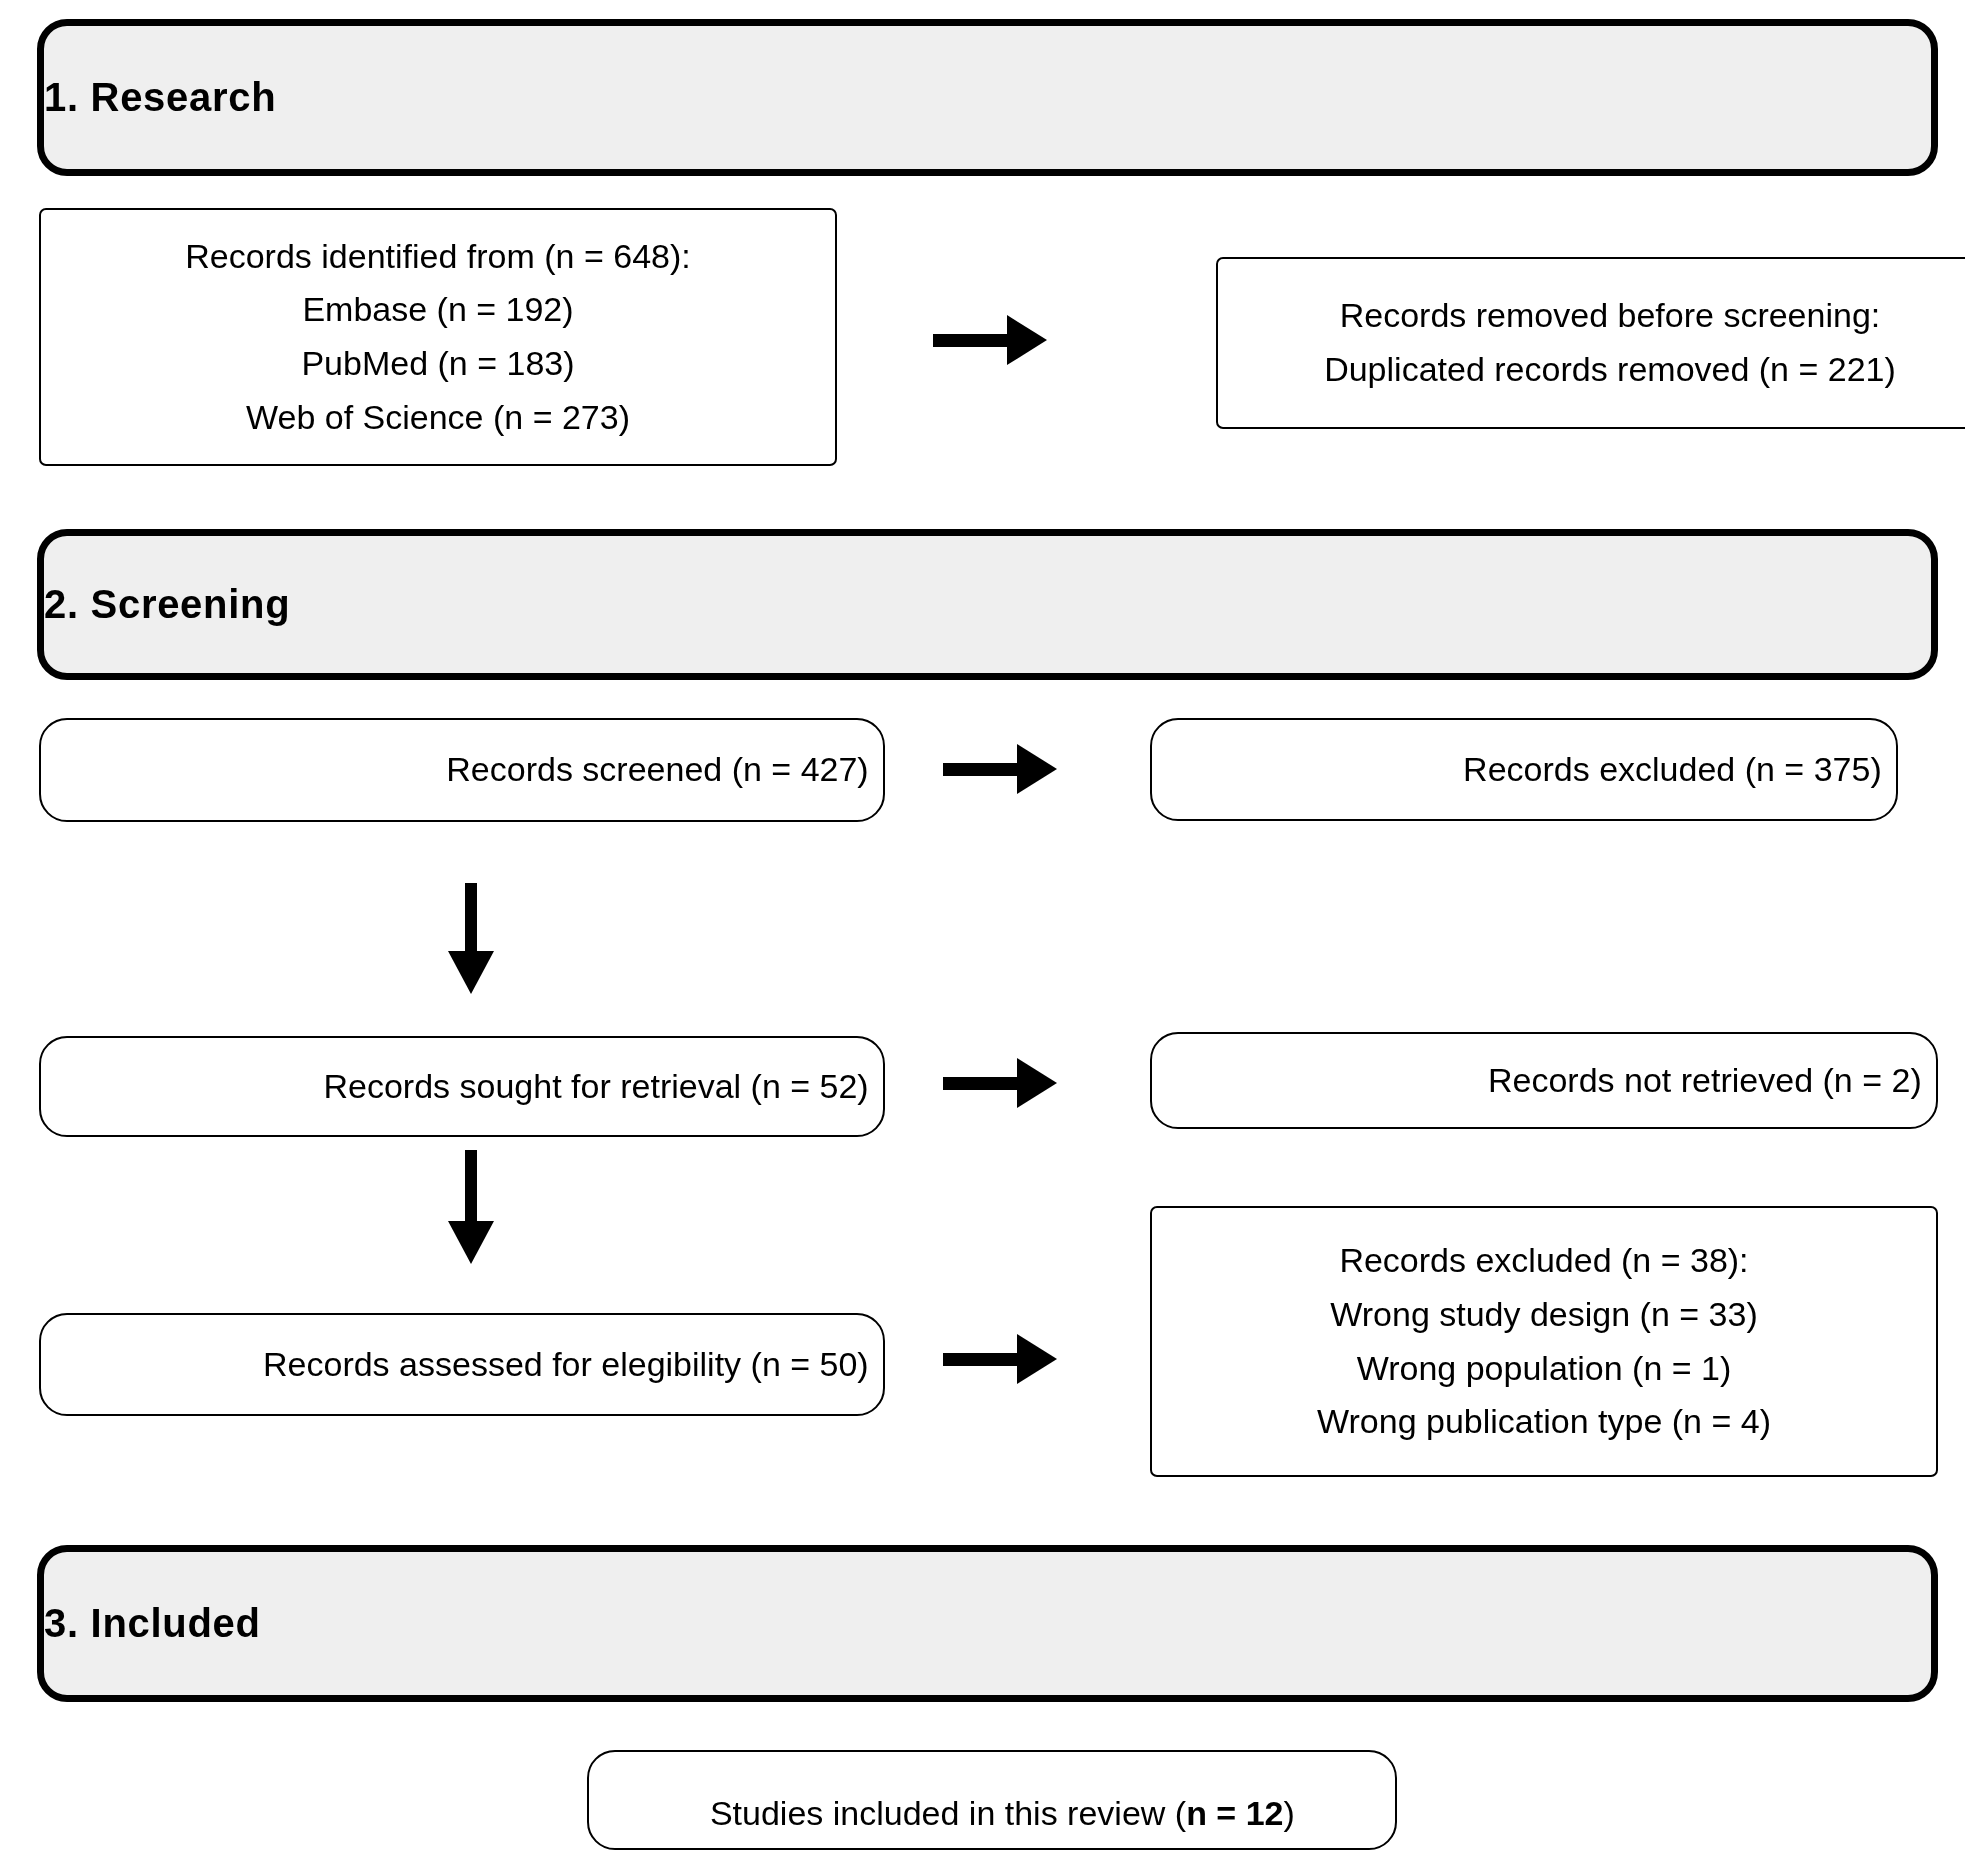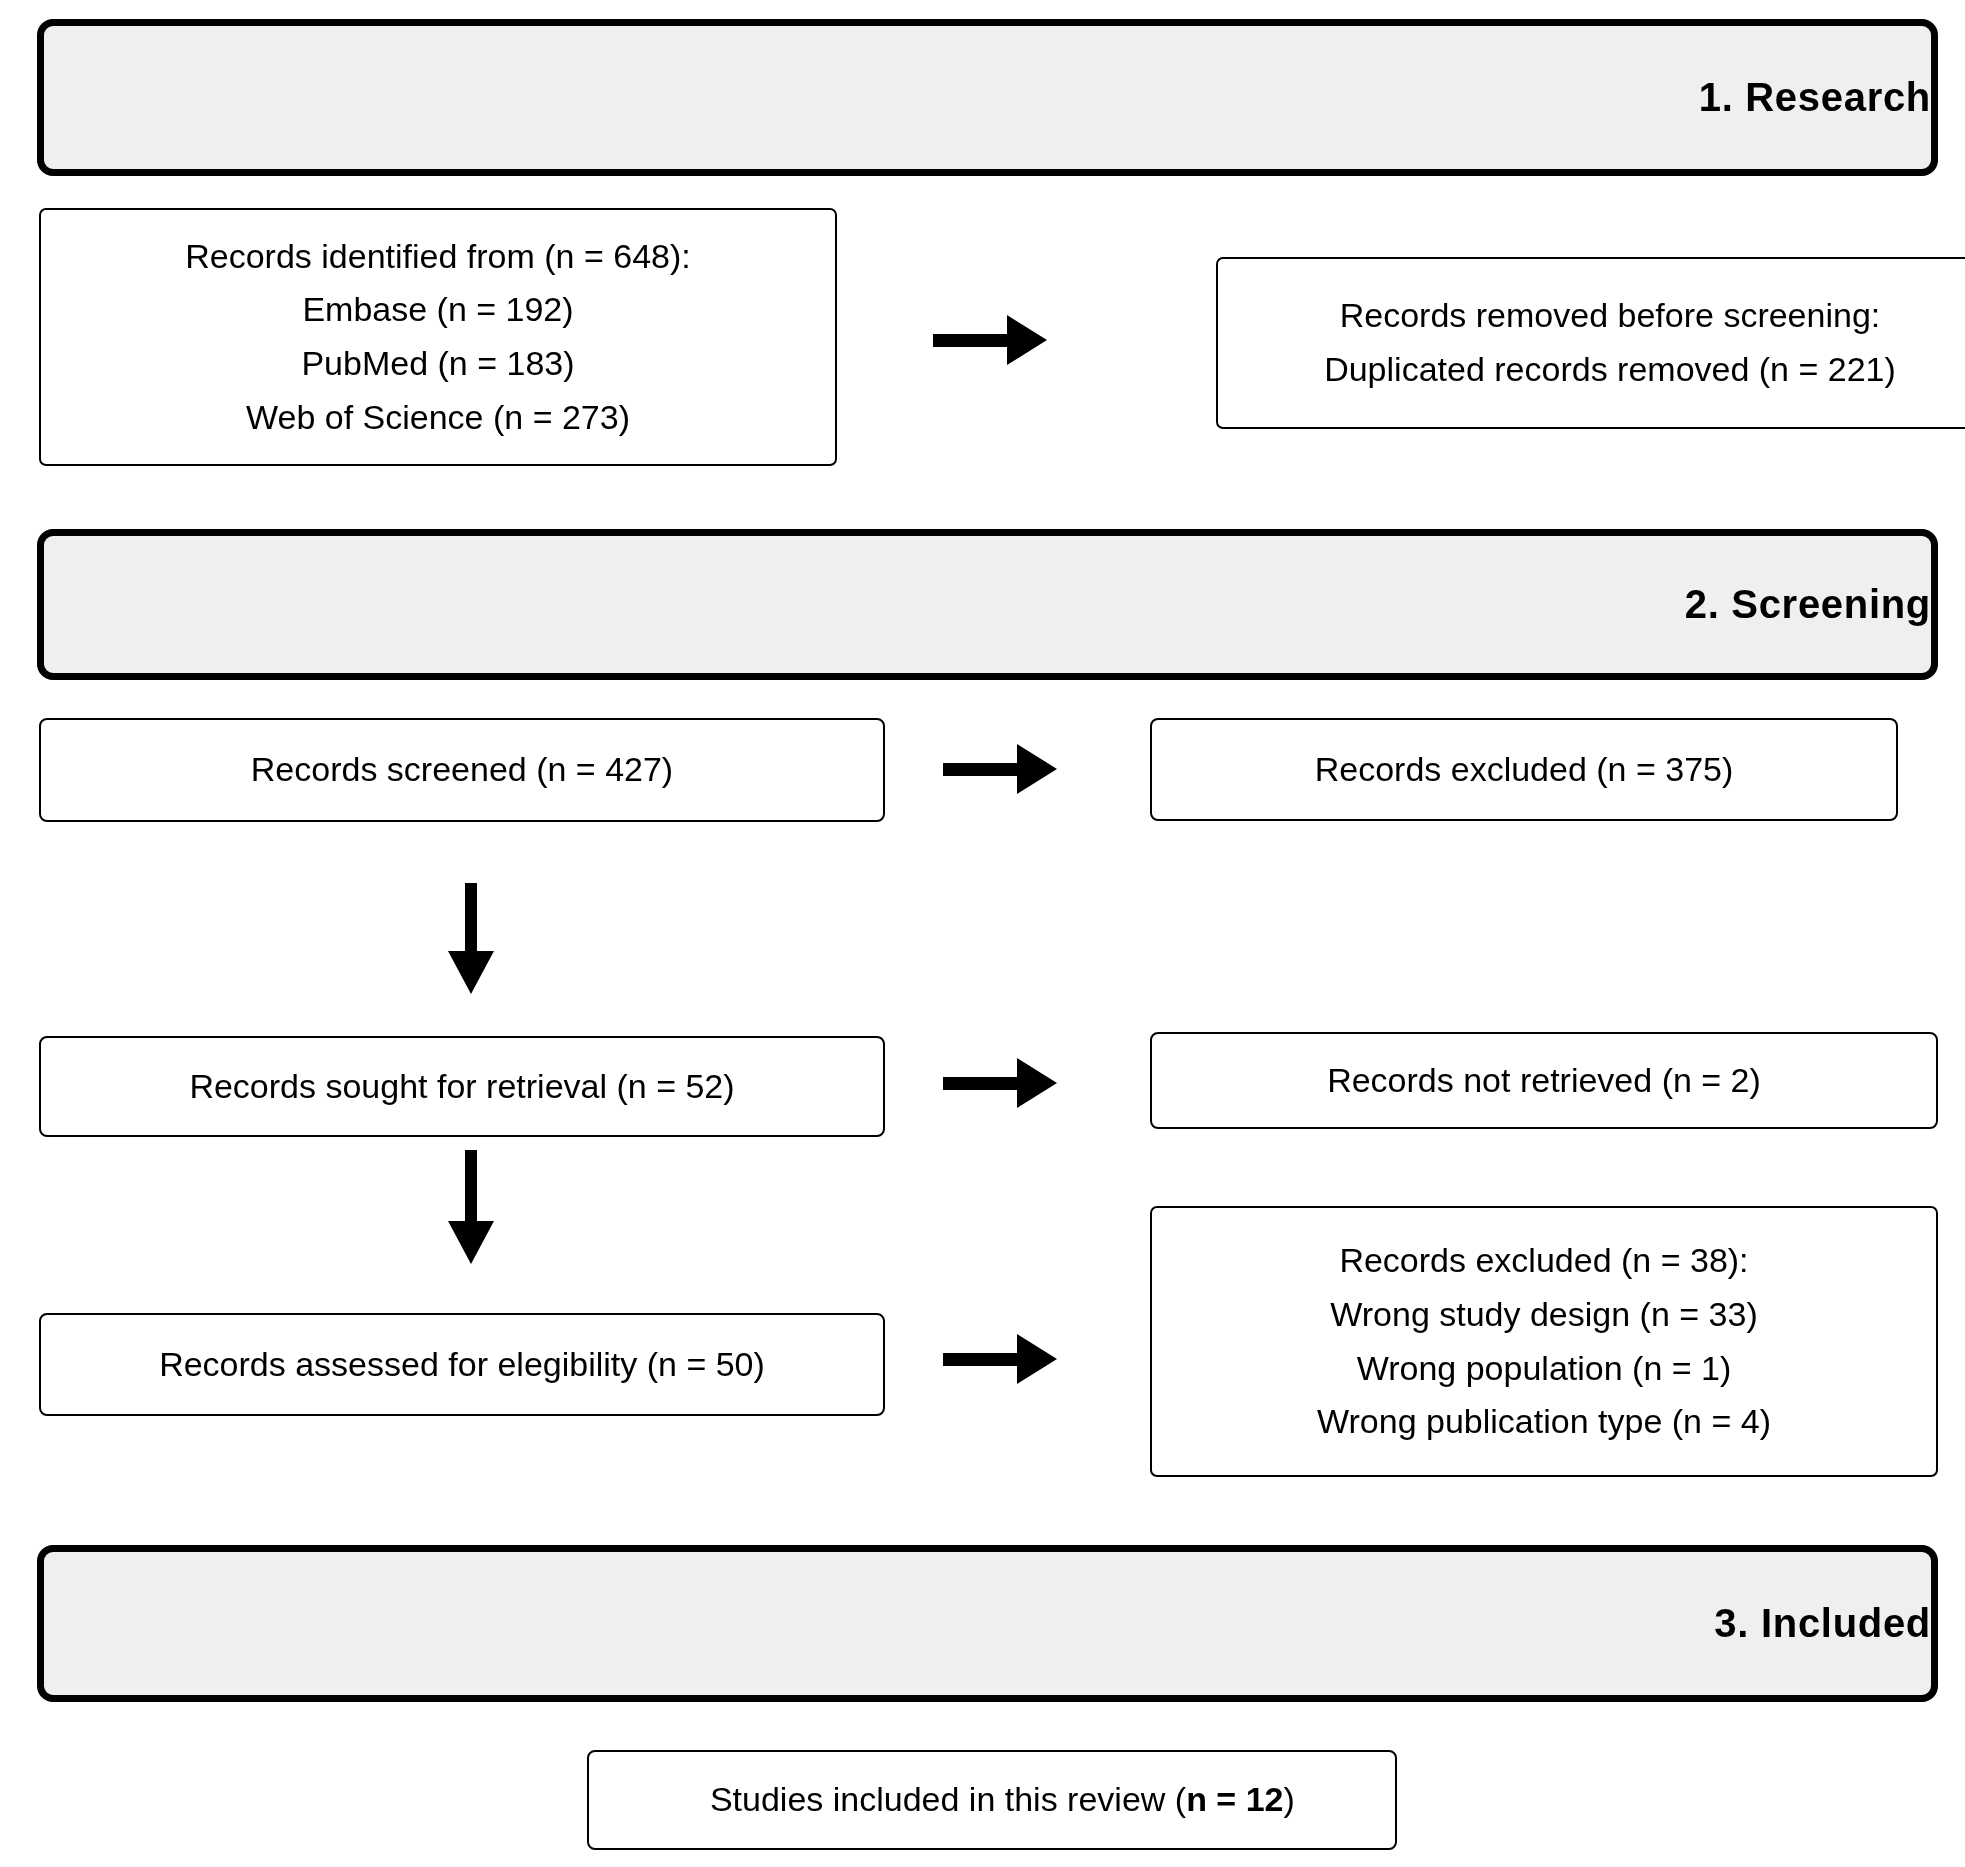--- a/index.html
+++ b/index.html
@@ -15,38 +15,38 @@
     background:var(--background);
     font-family:"Liberation Sans",sans-serif;
     color:#000;
   }
   .canvas{position:relative;width:1965px;height:1867px;overflow:hidden;}
 
   .section-header{
     position:absolute;
     background:var(--header-fill);
     border:7.8px solid var(--border);
-    border-radius:16px;
-    display:flex;align-items:center;justify-content:flex-end;
+    border-radius:30px;
+    display:flex;align-items:center;justify-content:flex-start;
     font-size:40px;font-weight:700;
     letter-spacing:0.7px;
   }
 
   .flow-box{
     position:absolute;
     background:var(--box-fill);
     border:2.9px solid var(--border);
     border-radius:7px;
     display:flex;flex-direction:column;
     align-items:center;justify-content:center;
     font-size:34px;line-height:1.58;
     text-align:center;
     padding:7.1px 14.3px;box-sizing:border-box;
   }
-  .flow-box.slim{border-radius:8px;}
+  .flow-box.slim{border-radius:28px;align-items:flex-end;}
 
   .arrow-h{position:absolute;}
   .arrow-h .shaft{
     position:absolute;left:0;top:50%;margin-top:-6.4px;
     height:13px;width:calc(100% - 39px);
     background:var(--arrow);
   }
   .arrow-h .head{
     position:absolute;right:0;top:50%;margin-top:-25px;
     width:0;height:0;

